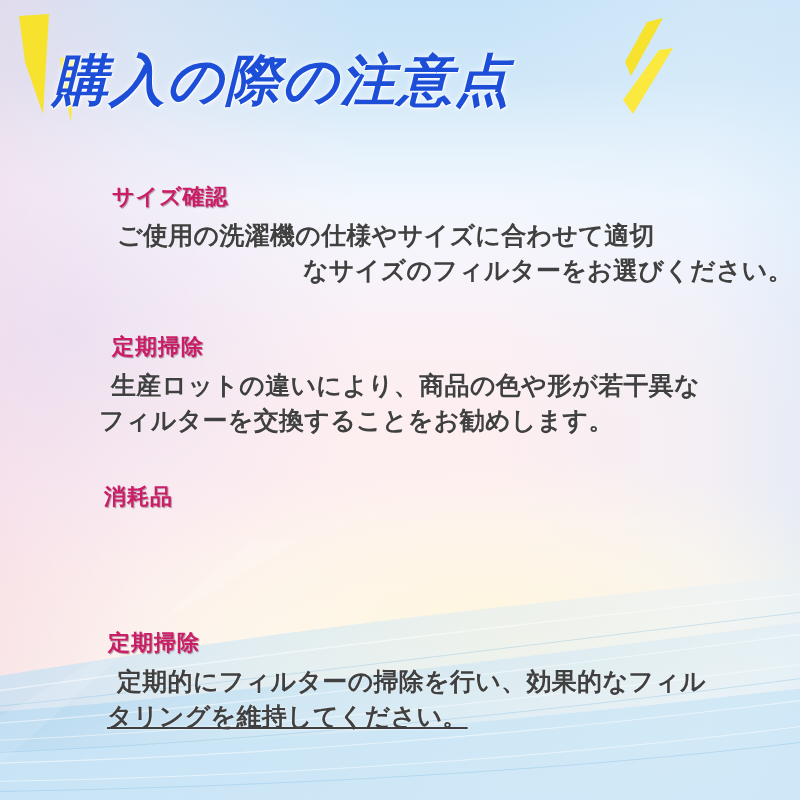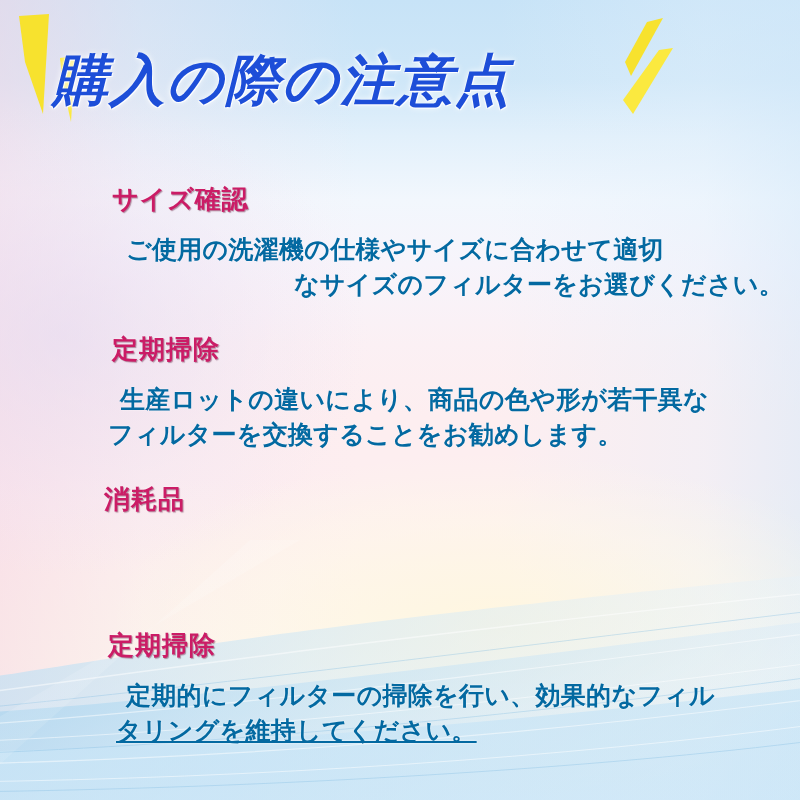--- a/index.html
+++ b/index.html
@@ -128,39 +128,39 @@
     left: 0;
     width: 800px;
   }
   .sec-1 { top: 32px; }
   .sec-2 { top: 182px; }
   .sec-3 { top: 332px; }
   .sec-4 { top: 478px; }
 
   .sec-head {
     font-family: "DejaVu Sans", "Liberation Sans", sans-serif;
-    font-size: 26px;
+    font-size: 22px;
     font-weight: 700;
     color: #cb1c66;
     letter-spacing: 1px;
     margin: 0 0 4px 112px;
     text-shadow:
       1px 1px 1px rgba(90, 20, 55, 0.45),
       0 0 3px rgba(255, 255, 255, 0.55);
   }
   .sec-3 .sec-head { margin-left: 104px; }
   .sec-4 .sec-head { margin-left: 108px; }
 
   .sec-body {
     font-family: "DejaVu Serif", "Liberation Serif", serif;
     font-size: 25px;
     font-weight: 700;
-    color: #0369a1;
+    color: #404040;
     line-height: 1.38;
-    margin: 16px;
+    margin: 7px;
     letter-spacing: 0.3px;
     text-shadow: 0 0 2px rgba(255, 255, 255, 0.75);
   }
   .sec-body .ln { display: block; white-space: nowrap; }
   .sec-1 .sec-body .ln:nth-child(1) { margin-left: 110px; }
   .sec-1 .sec-body .ln:nth-child(2) { margin-left: 100px; text-align: right; }
   .sec-2 .sec-body .ln:nth-child(1) { margin-left: 104px; }
   .sec-2 .sec-body .ln:nth-child(2) { margin-left: 92px; }
   .sec-3 .sec-body .ln:nth-child(1) { margin-left: 100px; }
   .sec-3 .sec-body .ln:nth-child(2) { margin-left: 100px; }

